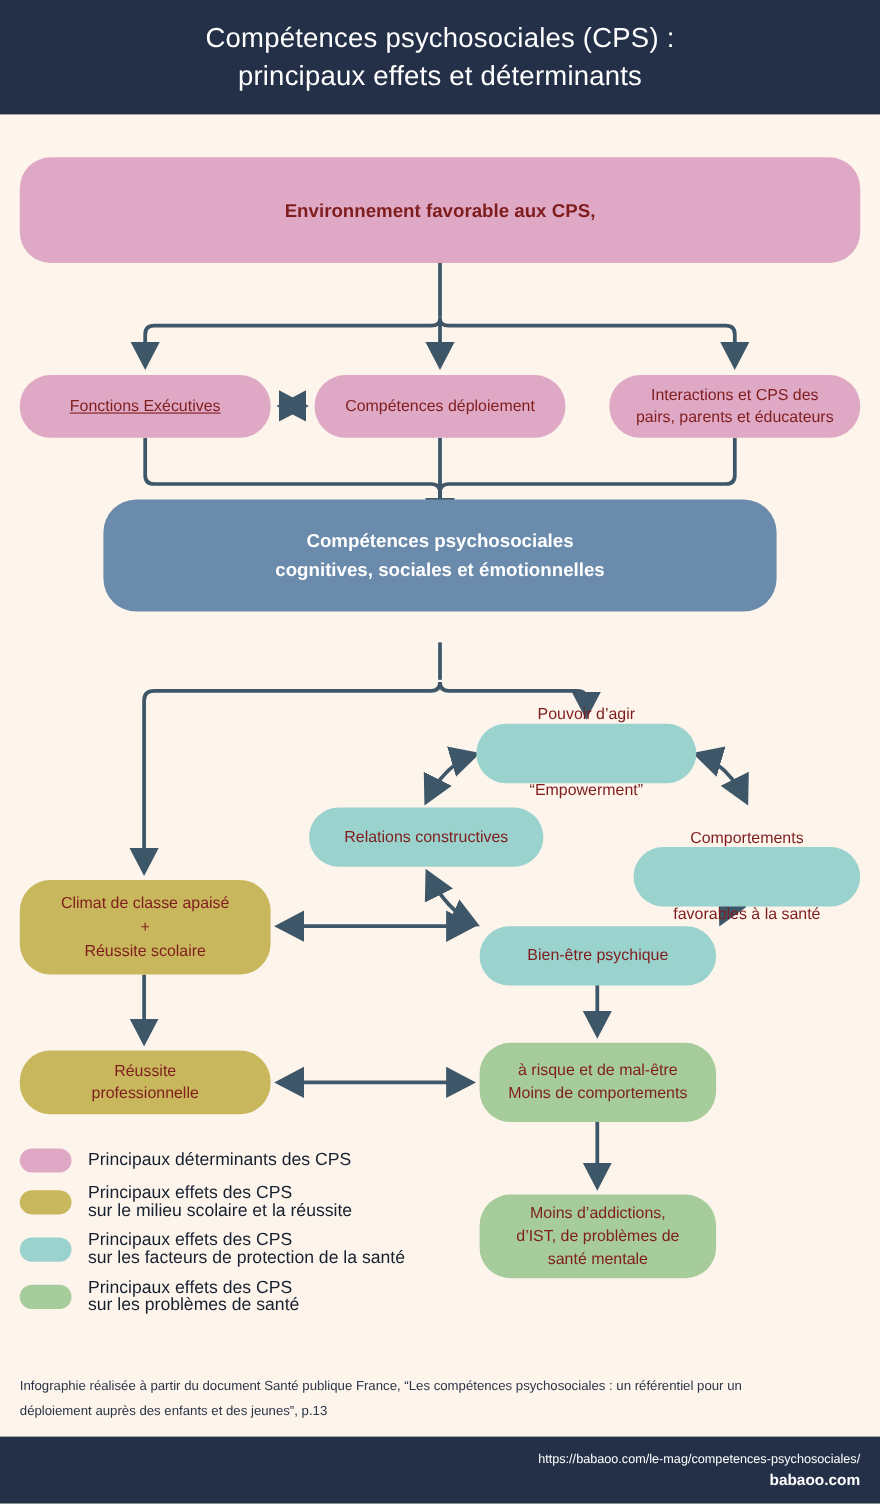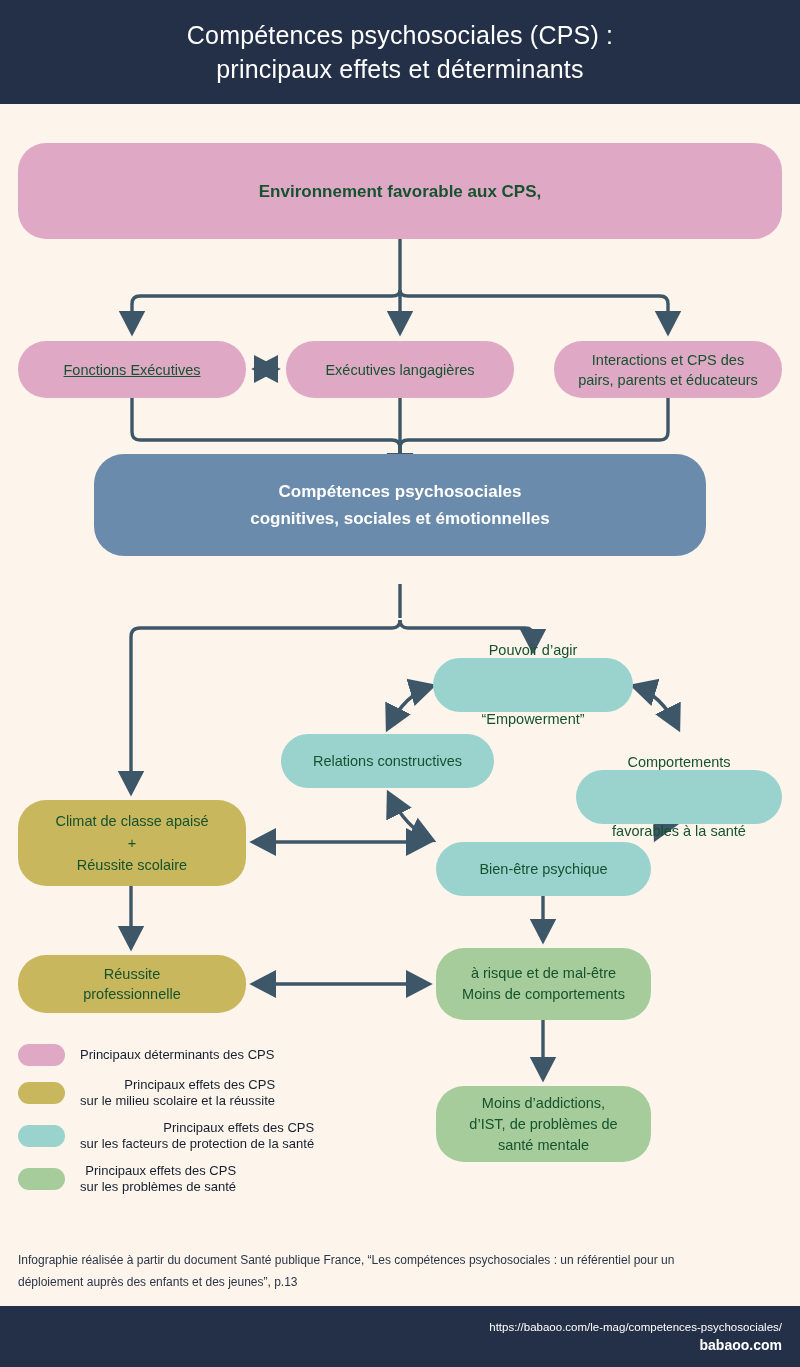--- a/index.html
+++ b/index.html
@@ -18,21 +18,21 @@
     align-items: center; justify-content: center;
     text-align: center;
   }
   .header .line { font-size: 25px; font-weight: 400; line-height: 34px; letter-spacing: .2px; }
 
   .node {
     position: absolute;
     display: flex; flex-direction: column;
     align-items: center; justify-content: center;
     text-align: center;
-    color: #14532d;
+    color: #7f1d1d;
   }
   .node .t { width: 100%; }
   .pink   { background: #dfa9c6; }
   .blue   { background: #6a8bab; color: #ffffff; }
   .teal   { background: #9ad2ce; gap: 48px; }
   .olive  { background: #c9b75e; }
   .green  { background: #a7cc9b; }
 
   #n-env { left: 18px; top: 143px; width: 764px; height: 96px; border-radius: 28px; }
   #n-env .t { font-size: 17px; font-weight: bold; line-height: 27px; }
@@ -60,21 +60,21 @@
   #n-moins  { left: 436px; top: 948px; width: 215px; height: 72px; border-radius: 28px; }
   #n-moins .t { font-size: 14.5px; line-height: 21px; }
   #n-addic  { left: 436px; top: 1086px; width: 215px; height: 76px; border-radius: 28px; }
   #n-addic .t { font-size: 14.5px; line-height: 21px; }
 
   svg#edges { position: absolute; left: 0; top: 0; width: 800px; height: 1367px; pointer-events: none; }
 
   .legend { position: absolute; left: 18px; top: 1044px; width: 380px; }
   .legend-row { display: flex; align-items: center; margin-bottom: 11px; }
   .legend-sw { width: 47px; height: 22px; border-radius: 11px; flex: 0 0 auto; }
-  .legend-tx { margin-left: 15px; font-size: 13px; line-height: 16px; color: #16202e; text-align: right; }
+  .legend-tx { margin-left: 15px; font-size: 16px; line-height: 16px; color: #16202e; }
 
   .credits {
     position: absolute; left: 18px; top: 1249px; width: 740px;
     font-size: 12px; line-height: 22px; color: #2a3547;
   }
 
   .footer {
     position: absolute; left: 0; top: 1306px; width: 800px; height: 61px;
     background: #243047; color: #ffffff;
     display: flex; flex-direction: column; align-items: flex-end; justify-content: center;
@@ -147,21 +147,21 @@
 
   <div class="node pink" id="n-env">
     <div class="t">Environnement favorable aux CPS,</div>
   </div>
 
   <div class="node pink" id="n-fe">
     <div class="t">Fonctions Exécutives</div>
   </div>
 
   <div class="node pink" id="n-lang">
-    <div class="t">Exécutives langagières</div>
+    <div class="t">Compétences déploiement</div>
   </div>
 
   <div class="node pink" id="n-int">
     <div class="t">Interactions et CPS des</div>
     <div class="t">pairs, parents et éducateurs</div>
   </div>
 
   <div class="node blue" id="n-cps">
     <div class="t">Compétences psychosociales</div>
     <div class="t">cognitives, sociales et émotionnelles</div>

